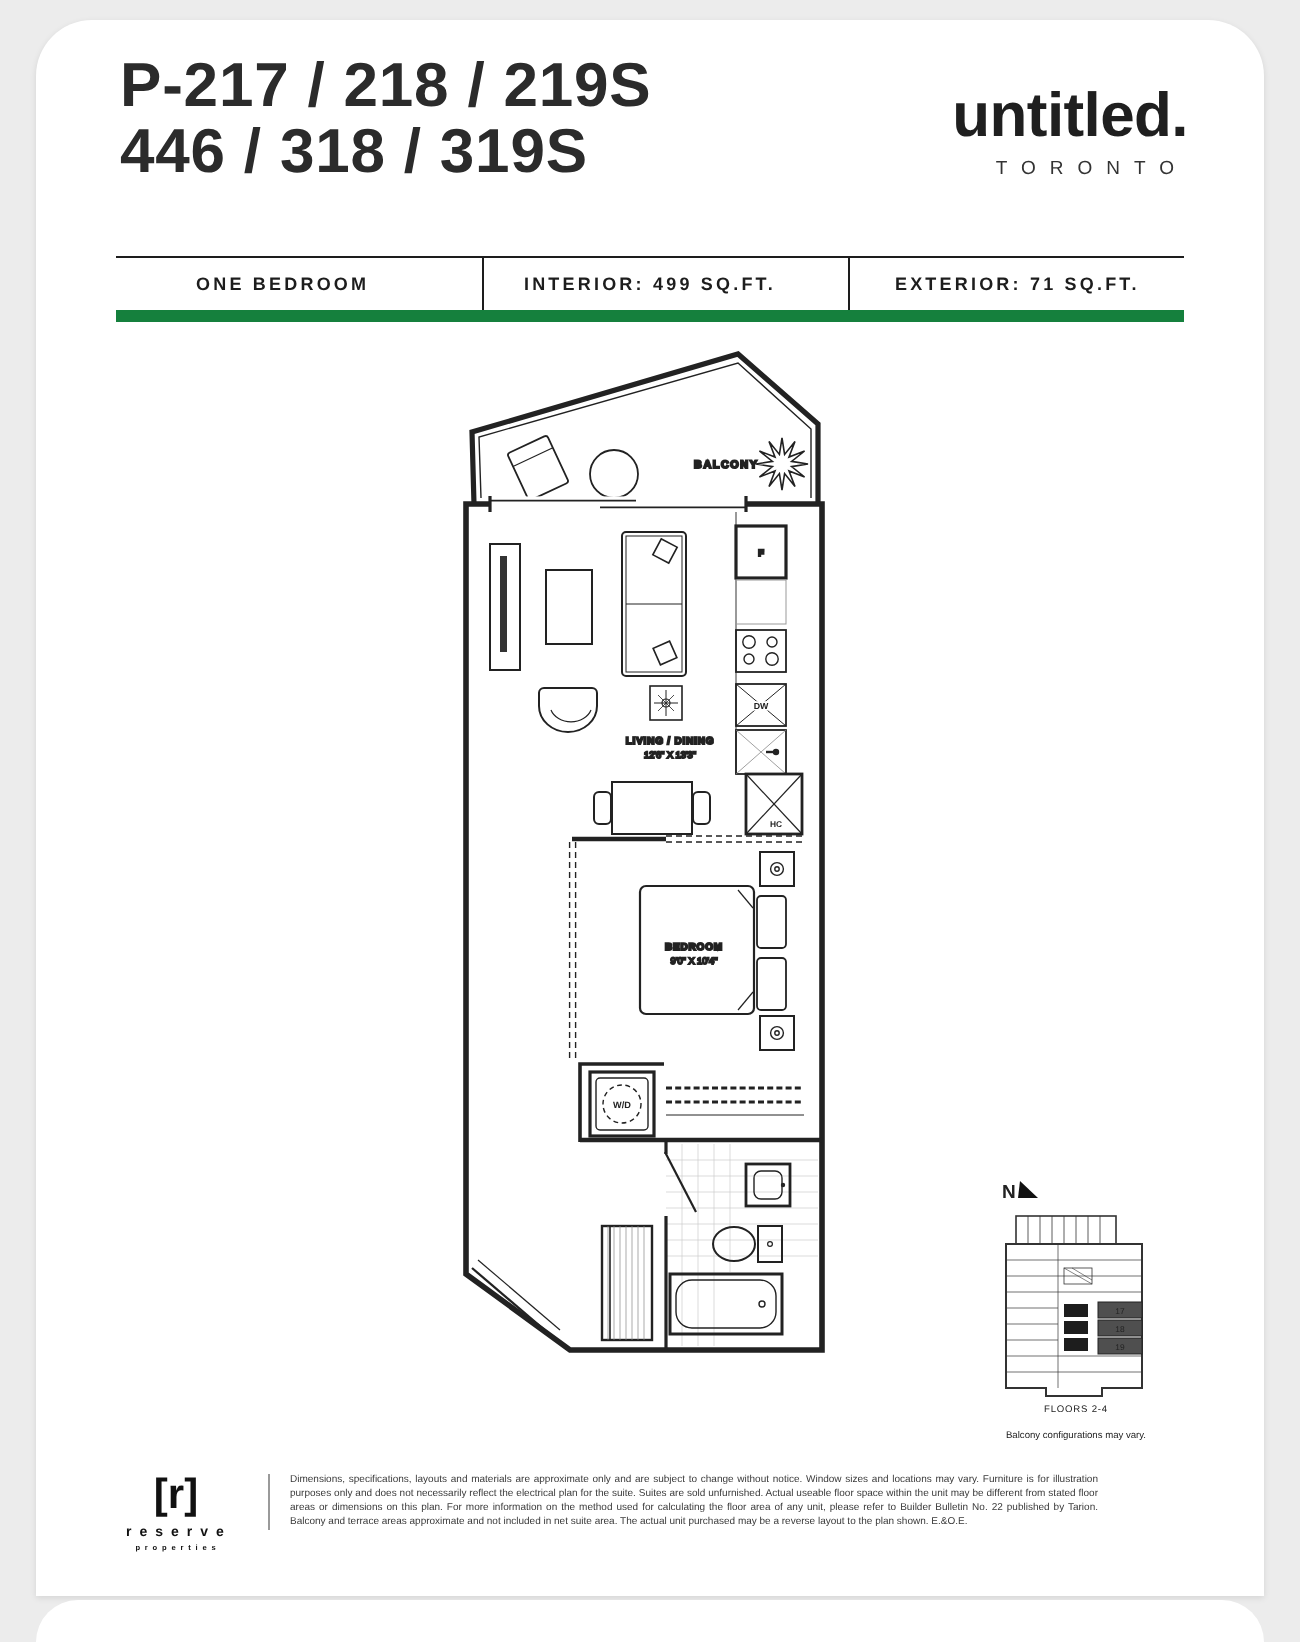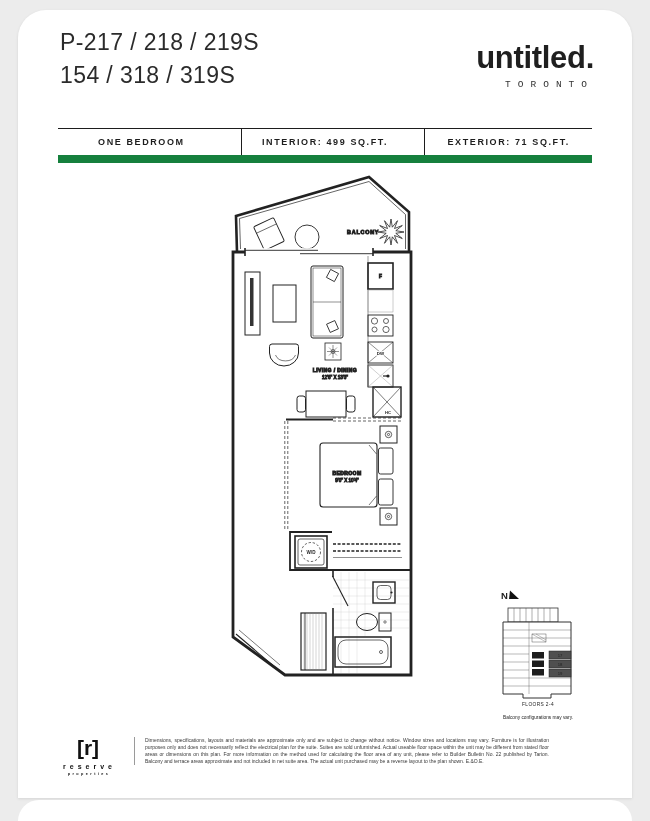--- a/index.html
+++ b/index.html
@@ -14,30 +14,30 @@
     background:#ffffff;border-radius:28px 28px 0 0;
     box-shadow:0 1px 3px rgba(0,0,0,.10);
   }
   .next-page{
     position:absolute;left:18px;top:800px;width:614px;height:21px;
     background:#ffffff;border-radius:22px 22px 0 0;
   }
   
   .title{
     position:absolute;left:42px;top:16px;
-    font-size:23px;line-height:33px;font-weight:400;color:#2b2b2b;letter-spacing:.4px;
+    font-size:31px;line-height:33px;font-weight:700;color:#2b2b2b;letter-spacing:.4px;
   }
   .brand{position:absolute;right:38px;top:30px;text-align:right;}
   .brand-name{font-size:31px;font-weight:700;color:#1f1f1f;letter-spacing:-.3px;}
-  .brand-city{font-size:9.5px;font-weight:500;color:#333;letter-spacing:7px;margin-top:3px;margin-left:7px;font-family:Liberation Mono, monospace;}
+  .brand-city{font-size:9.5px;font-weight:500;color:#333;letter-spacing:7px;margin-top:3px;margin-left:7px;}
   
   .specbar{
     position:absolute;left:40px;top:118px;width:534px;height:26px;
     display:flex;align-items:stretch;
-    border-top:1.5px solid #1d1d1d;border-bottom:8px solid #15803d;
+    border-top:1.5px solid #1d1d1d;border-bottom:6px solid #15803d;
   }
   .spec-cell{
     flex:1;display:flex;align-items:center;justify-content:center;
     font-size:9px;font-weight:700;letter-spacing:1.6px;color:#1d1d1d;white-space:nowrap;
   }
   .spec-cell + .spec-cell{border-left:1.5px solid #1d1d1d;margin-left:16px;}
   
   .plan-svg{position:absolute;left:205px;top:150px;}
   .keyplan-svg{position:absolute;left:454px;top:568px;}
   svg text{font-family:"Liberation Sans", sans-serif;fill:#222;}
@@ -56,21 +56,21 @@
     width:404px;font-size:5px;line-height:6.9px;color:#3a3a3a;text-align:justify;
   }
 </style>
 </head>
 <body>
 
 <div class="page-card">
 
   <div class="title">
     <div>P-217 / 218 / 219S</div>
-    <div>154 / 318 / 319S</div>
+    <div>446 / 318 / 319S</div>
   </div>
   <div class="brand">
     <div class="brand-name">untitled.</div>
     <div class="brand-city">TORONTO</div>
   </div>
 
   <div class="specbar">
     <div class="spec-cell">ONE BEDROOM</div>
     <div class="spec-cell">INTERIOR: 499 SQ.FT.</div>
     <div class="spec-cell">EXTERIOR: 71 SQ.FT.</div>

